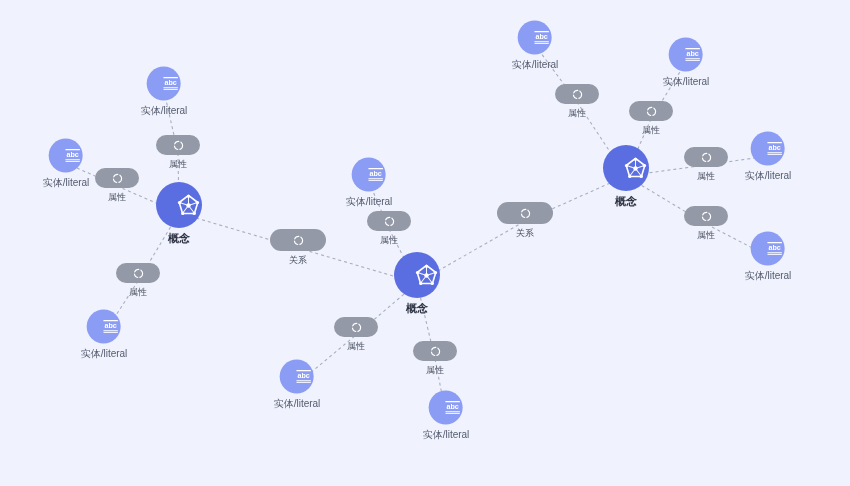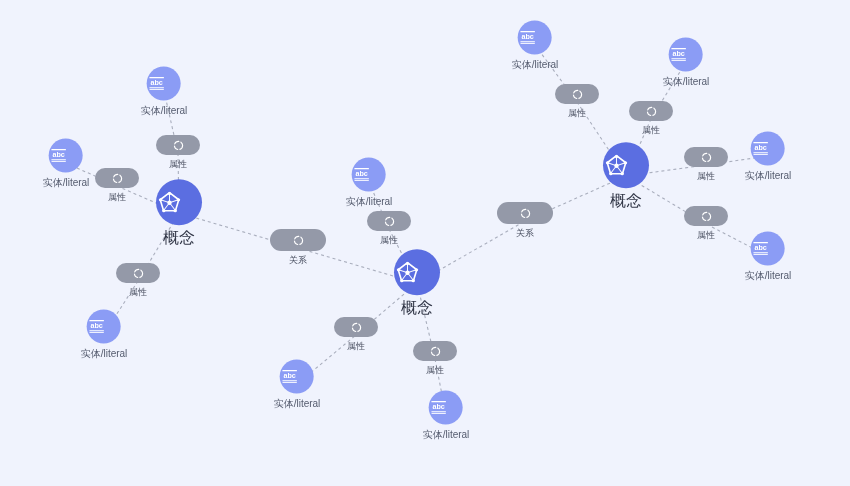--- a/index.html
+++ b/index.html
@@ -29,43 +29,43 @@
     transform: translate(-50%, -50%);
     display: flex;
     flex-direction: column;
     align-items: center;
     cursor: pointer;
   }
   .node .bubble {
     border-radius: 50%;
     display: flex;
     align-items: center;
-    justify-content: flex-start;
+    justify-content: flex-end;
     box-sizing: border-box;
   }
   .node.concept .bubble {
     width: 46px;
     height: 46px;
     background: #5b6ee1;
   }
   .node.entity .bubble {
     width: 34px;
     height: 34px;
     background: #8b9cf5;
   }
   .node .caption {
     margin-top: 4px;
     white-space: nowrap;
     color: #3d4457;
     text-align: center;
     line-height: 1.1;
   }
   .node.concept .caption {
-    font-size: 16px;
-    font-weight: normal;
+    font-size: 11px;
+    font-weight: bold;
     color: #2f3445;
   }
   .node.entity .caption {
     font-size: 10px;
     font-weight: normal;
     color: #545b6e;
   }
   
   .edge-label {
     position: absolute;

